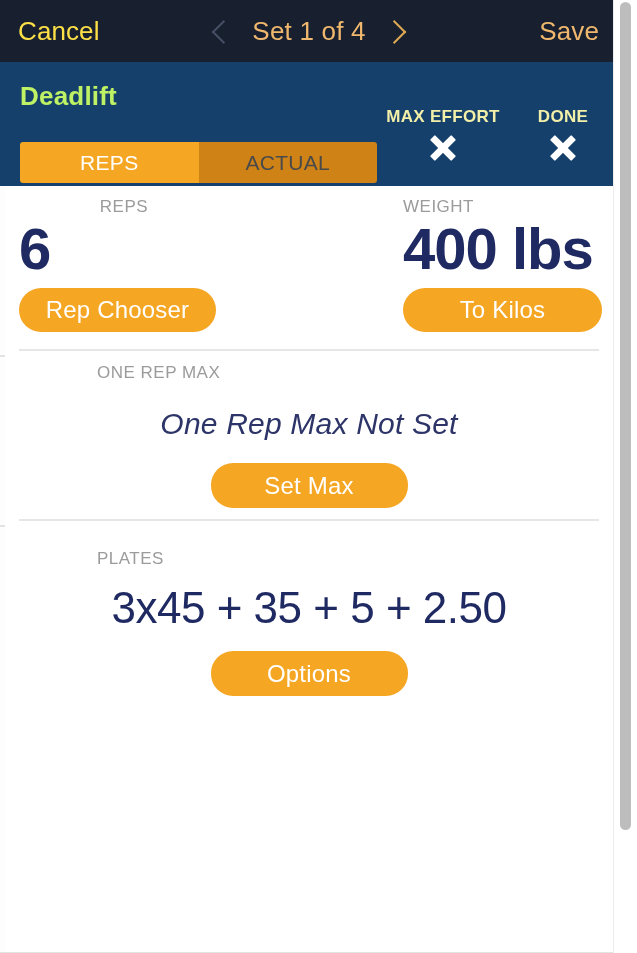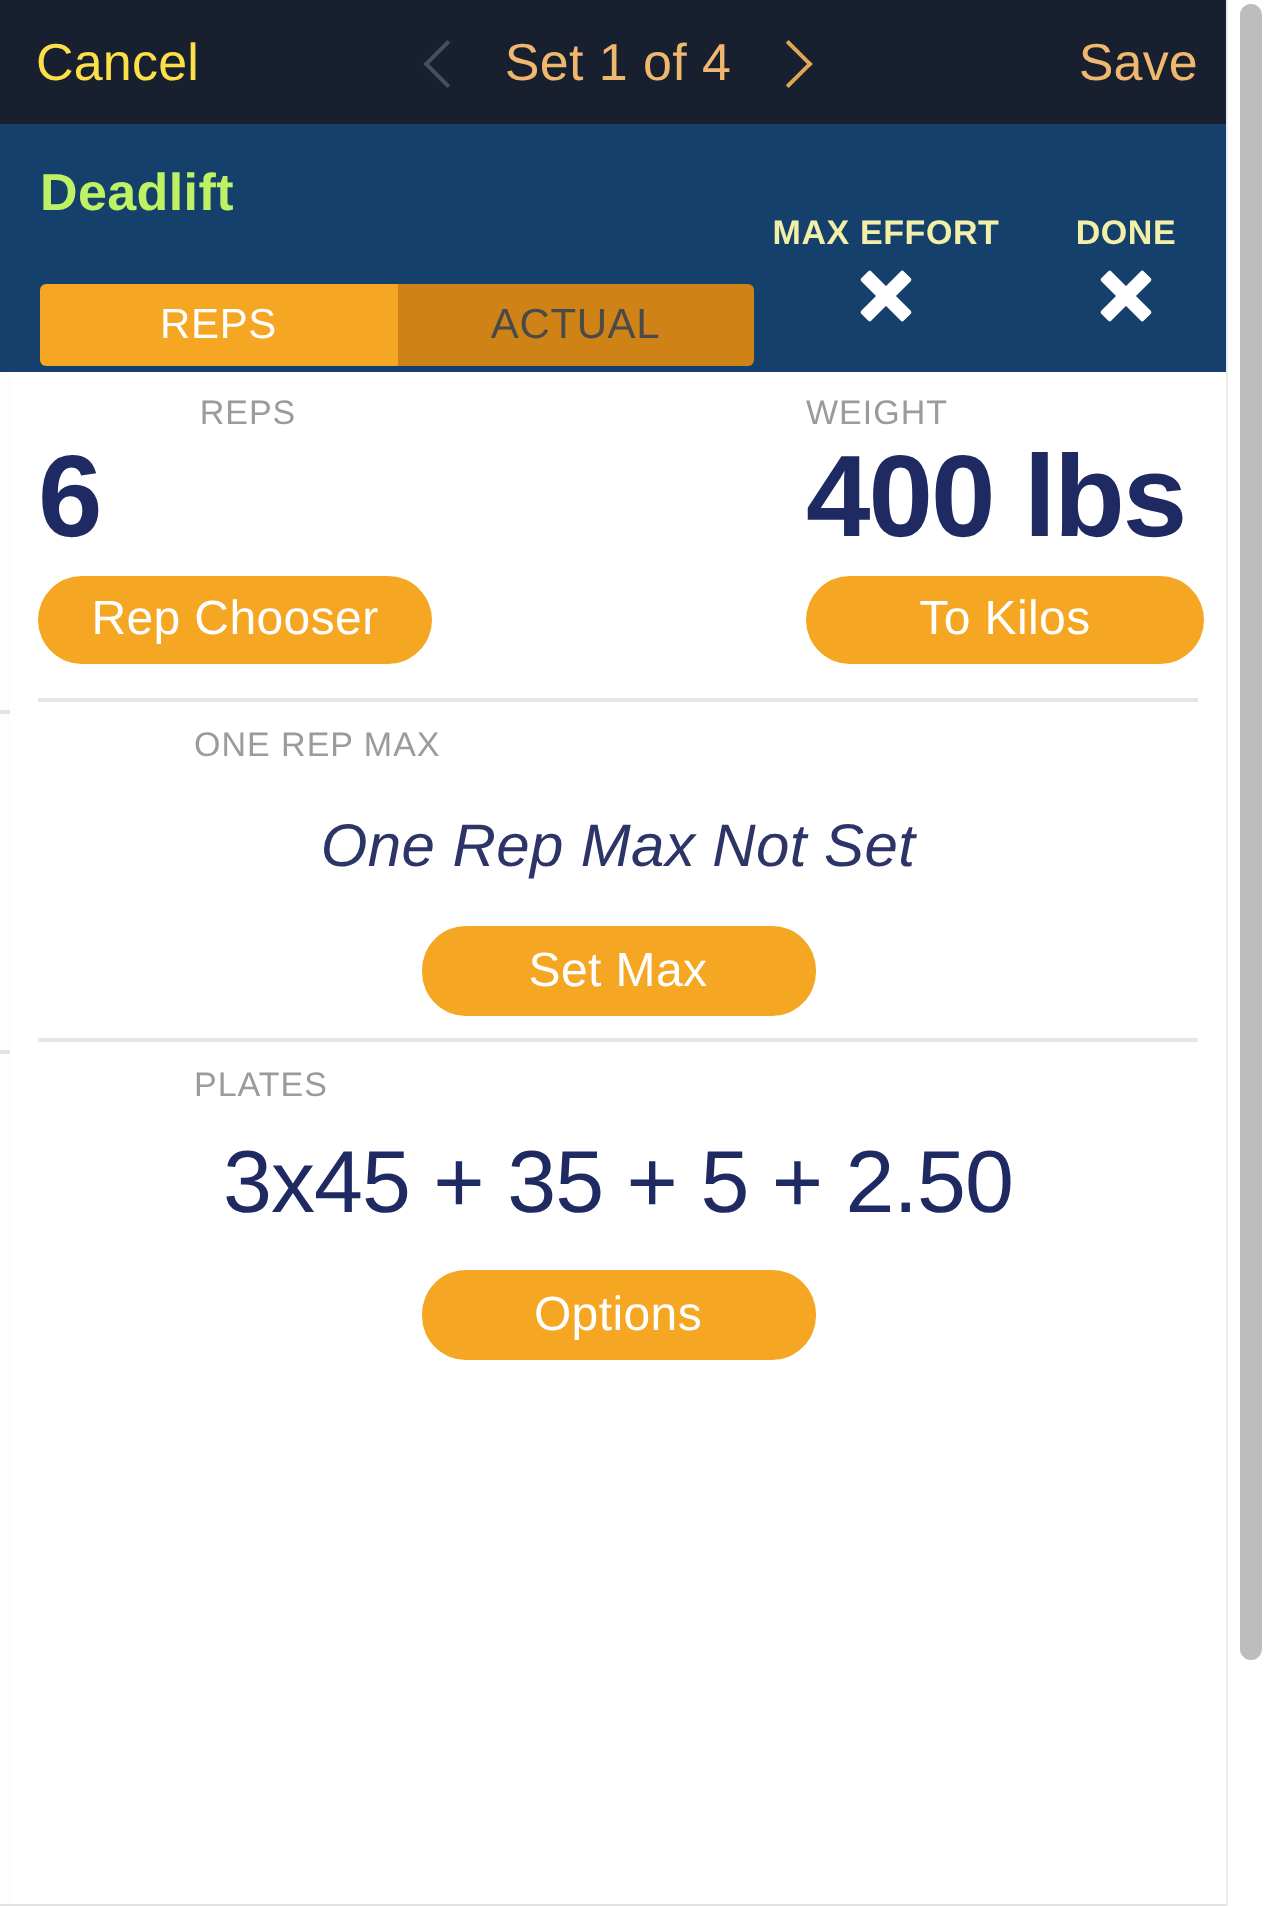--- a/index.html
+++ b/index.html
@@ -273,21 +273,21 @@
     letter-spacing: .2px;
   }
   .sec-orm .pill {
     width: 197px;
     height: 45px;
     margin: 22px auto 0;
   }
 
   
   .sec-plates {
-    padding-top: 12px;
+    padding-top: 28px;
     height: 170px;
     text-align: center;
   }
   .sec-plates .sec-label {
     display: block;
     text-align: left;
     margin-left: 92px;
   }
   .plates-value {
     display: block;

